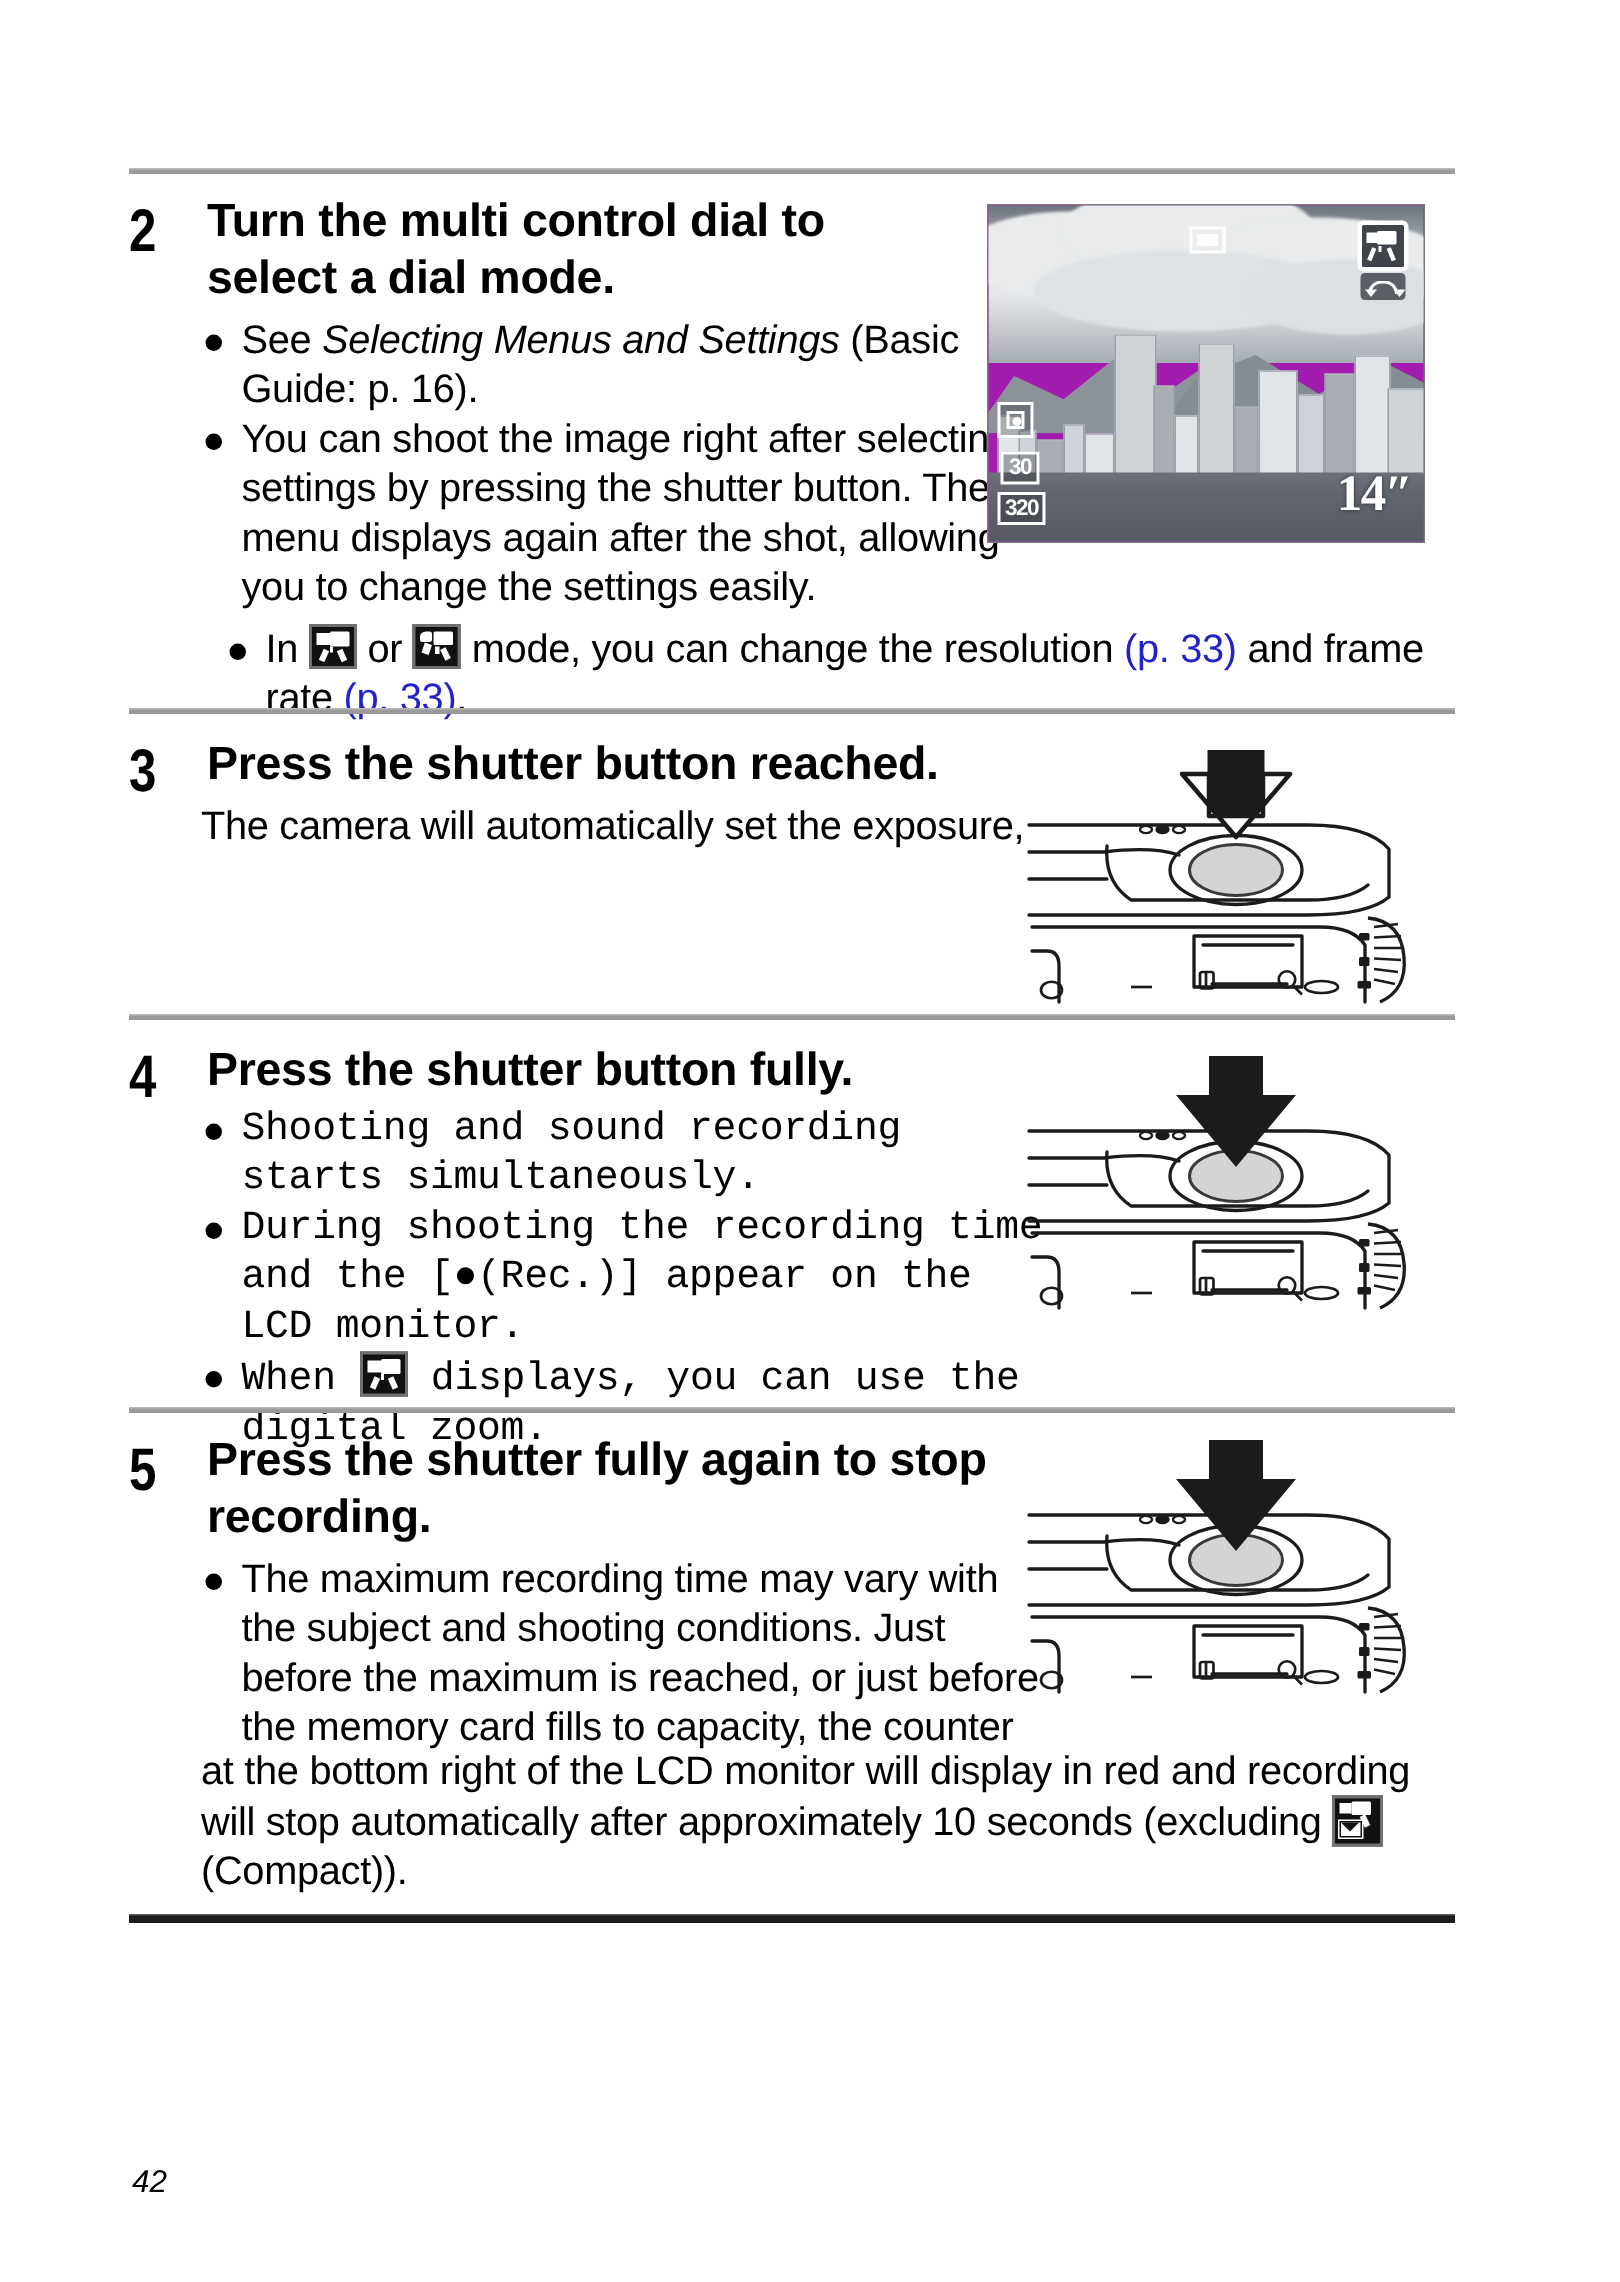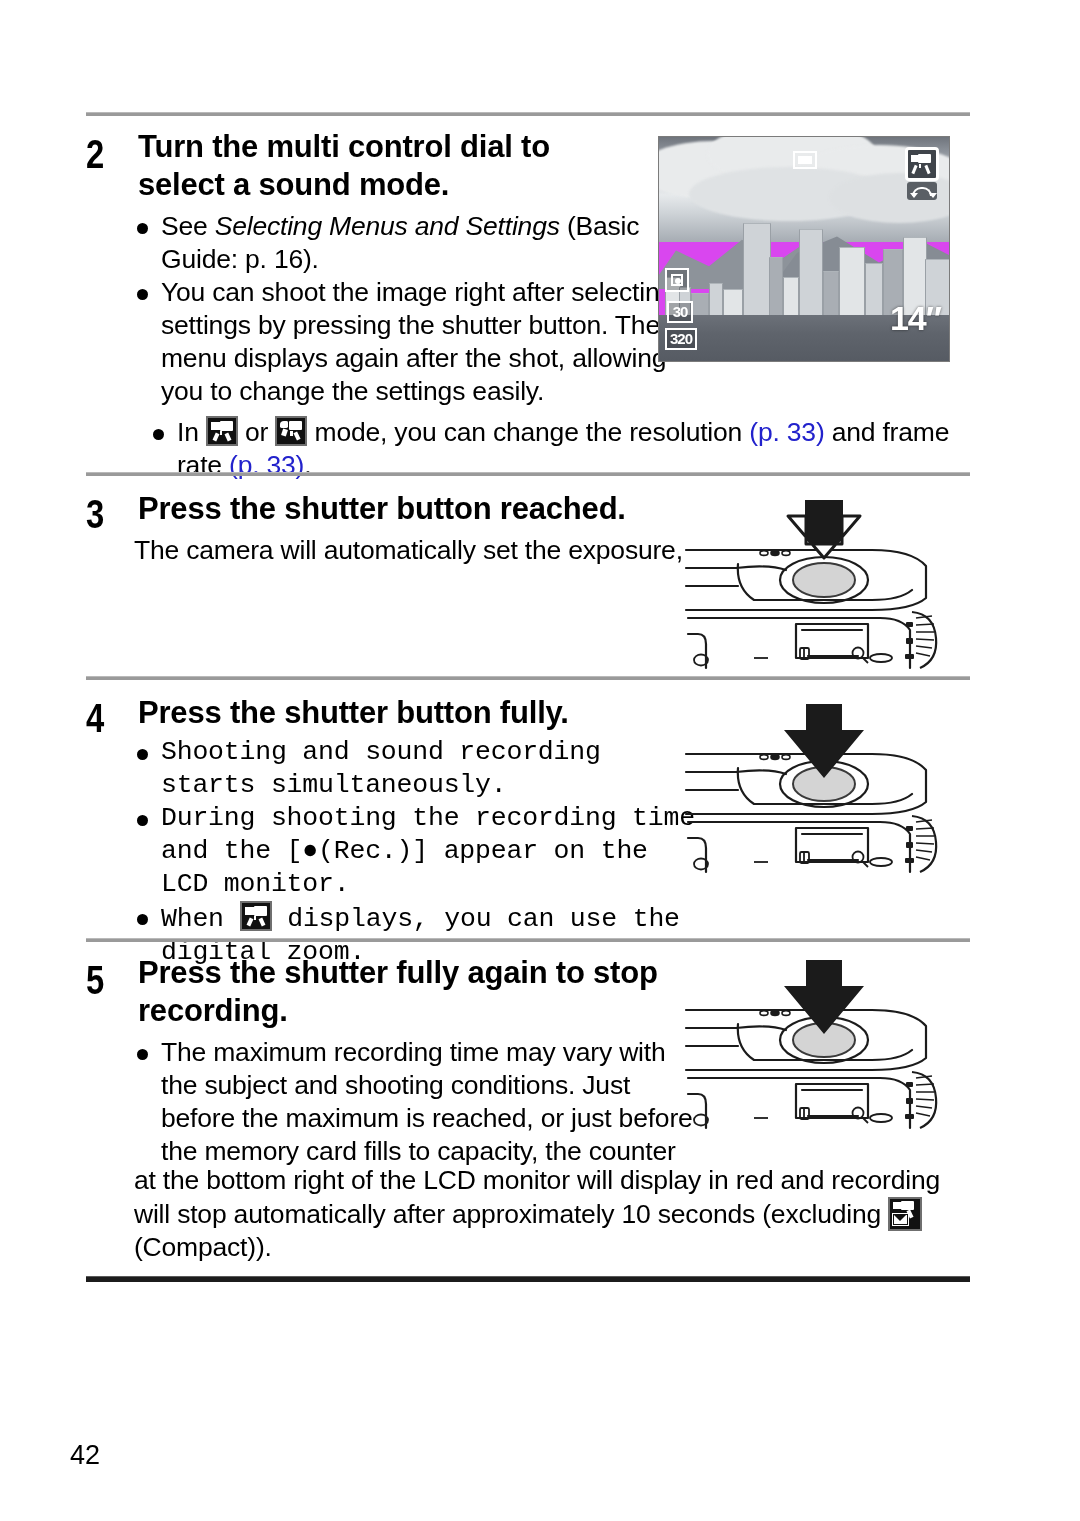--- a/index.html
+++ b/index.html
@@ -102,21 +102,21 @@
   
   .camfig {
     position: absolute;
   }
 
   
   .lcd {
     position: absolute;
     overflow: hidden;
     border: 1px solid #7b7b7b;
-    background: #d946ef;
+    background: #a21caf;
   }
   .sky {
     position: absolute;
     left: 0; top: 0; right: 0; height: 47%;
     background: linear-gradient(180deg,#6f747c 0%, #8d939b 14%, #c9ced3 36%, #e7eaec 55%, #cfd4d8 72%, #a6acb3 100%);
   }
   .cloud {
     position: absolute;
     border-radius: 50%;
     background: #e9ebec;
@@ -175,38 +175,39 @@
   }
   .osd-mode2 {
     position: absolute;
     background: #5a5f65;
     border-radius: 3px;
     box-sizing: border-box;
   }
 
   .pagenum {
     position: absolute;
-    left: 70px;
+    left: 88px;
     top: 1440px;
-    font-size: 27px;
+    font-size: 21px;
     line-height: 30px;
+    font-style: italic;
   }
 </style>
 </head>
 <body>
 
 <div class="page">
 
   <div class="rule" style="top:112px;"></div>
 
   <div class="step" style="left:86px; top:128px; width:590px;">
     <div class="step-num" style="left:0px; top:6px;">2</div>
     <div class="step-head" style="margin-left:52px; width:538px;">
       <div>Turn the multi control dial to</div>
-      <div>select a sound mode.</div>
+      <div>select a dial mode.</div>
     </div>
 
     <ul class="bullets step-body" style="margin-left:48px; width:560px; margin-top:6px;">
       <li>
         <span class="dot"></span>
         <span>See </span><span class="ital">Selecting Menus and Settings</span><span> (Basic Guide: p. 16).</span>
       </li>
       <li>
         <span class="dot"></span>
         <span>You can shoot the image right after selecting settings by pressing the shutter button. The menu displays again after the shot, allowing you to change the settings easily.</span>
@@ -283,21 +284,21 @@
 
     <div class="osd-box" style="left:6px; top:131px; width:24px; height:24px; background:rgba(40,44,48,0.30);">
       <div style="position:absolute; left:4px; top:4px; right:4px; bottom:4px; border:2px solid #fff; box-sizing:border-box;"></div>
       <div style="position:absolute; left:8px; top:8px; width:6px; height:6px; border-radius:50%; background:#fff;"></div>
     </div>
 
     <div class="osd-num" style="left:8px; top:164px; width:26px; height:22px;">30</div>
 
     <div class="osd-num" style="left:6px; top:191px; width:32px; height:22px;">320</div>
 
-    <div class="osd-time" style="right:8px; bottom:26px;">14″</div>
+    <div class="osd-time" style="right:8px; bottom:14px;font-family:Liberation Serif, serif;">14″</div>
   </div>
 
   <div class="rule" style="top:472px;"></div>
 
   <div class="step" style="left:86px; top:490px; width:600px;">
     <div class="step-num" style="left:0px; top:4px;">3</div>
     <div class="step-head" style="margin-left:52px; width:560px;">Press the shutter button reached.</div>
     <div class="step-body" style="margin-left:48px; width:600px; margin-top:6px;">
       <div>The camera will automatically set the exposure,</div>
     </div>

